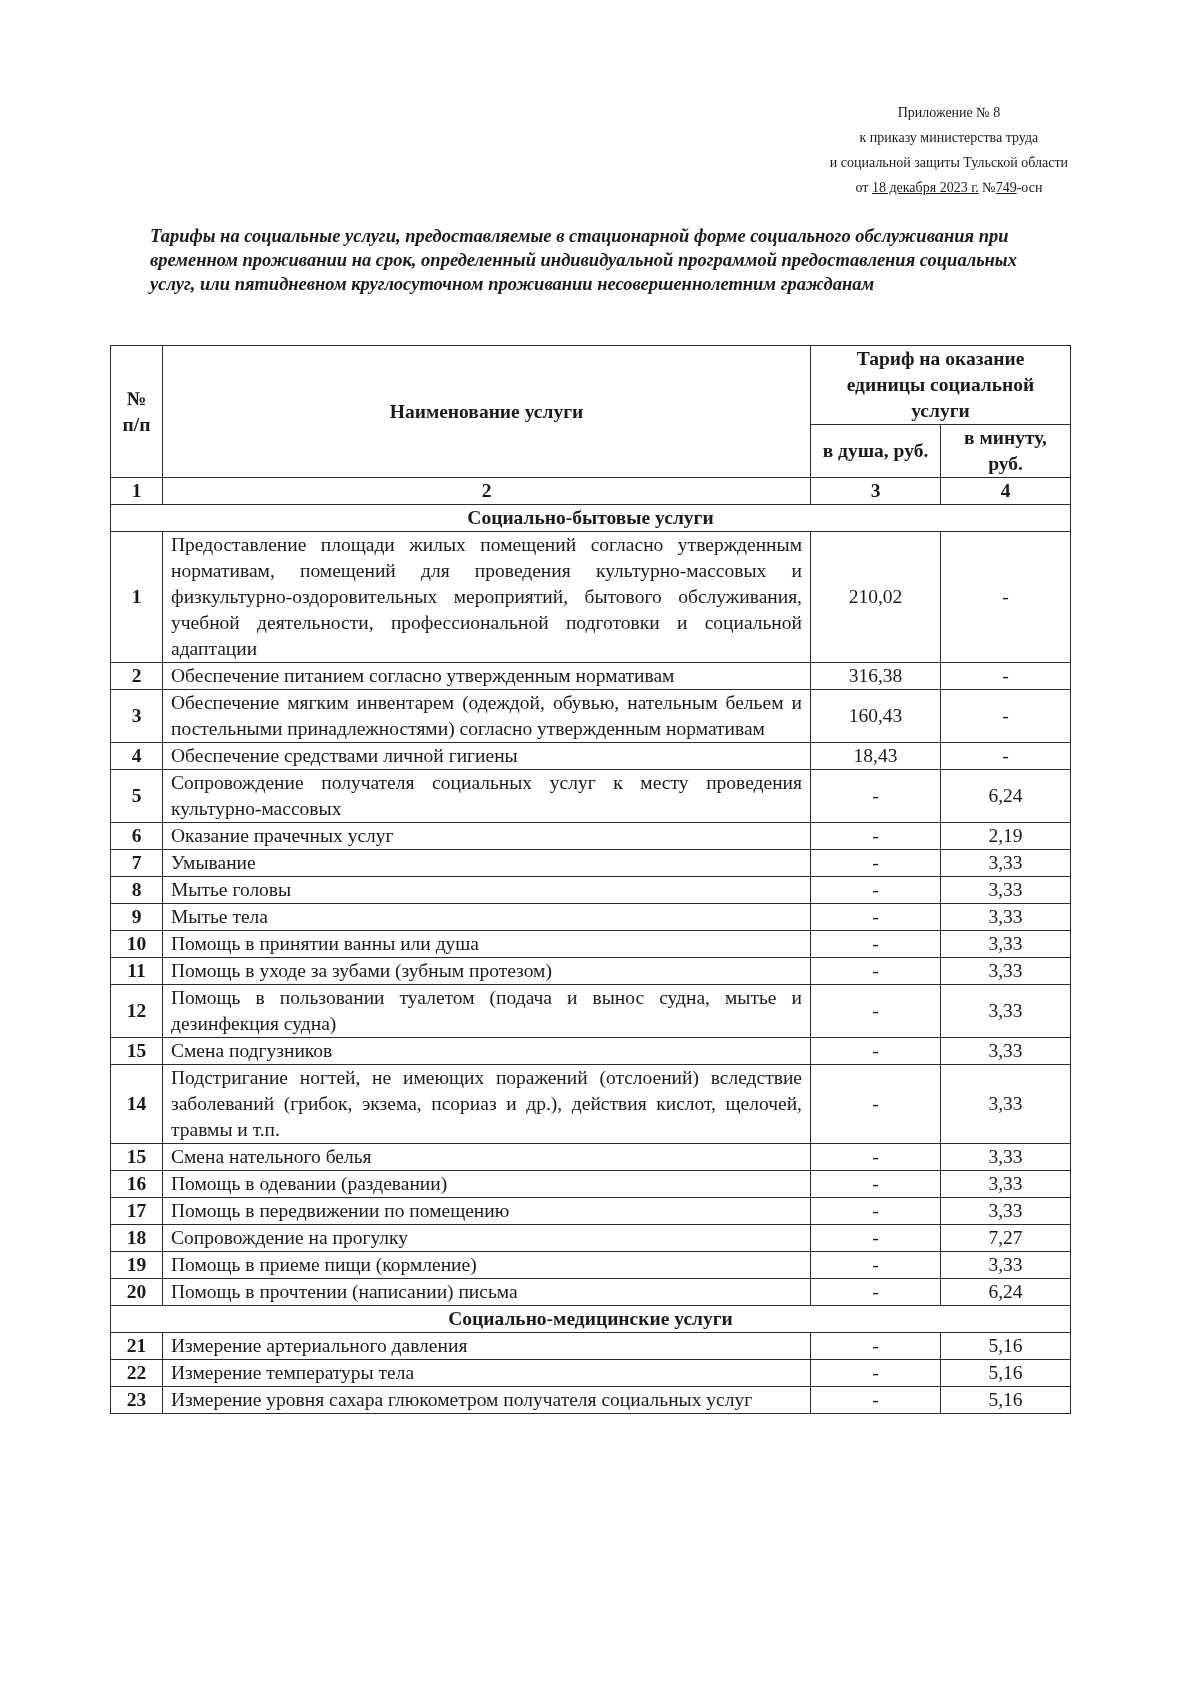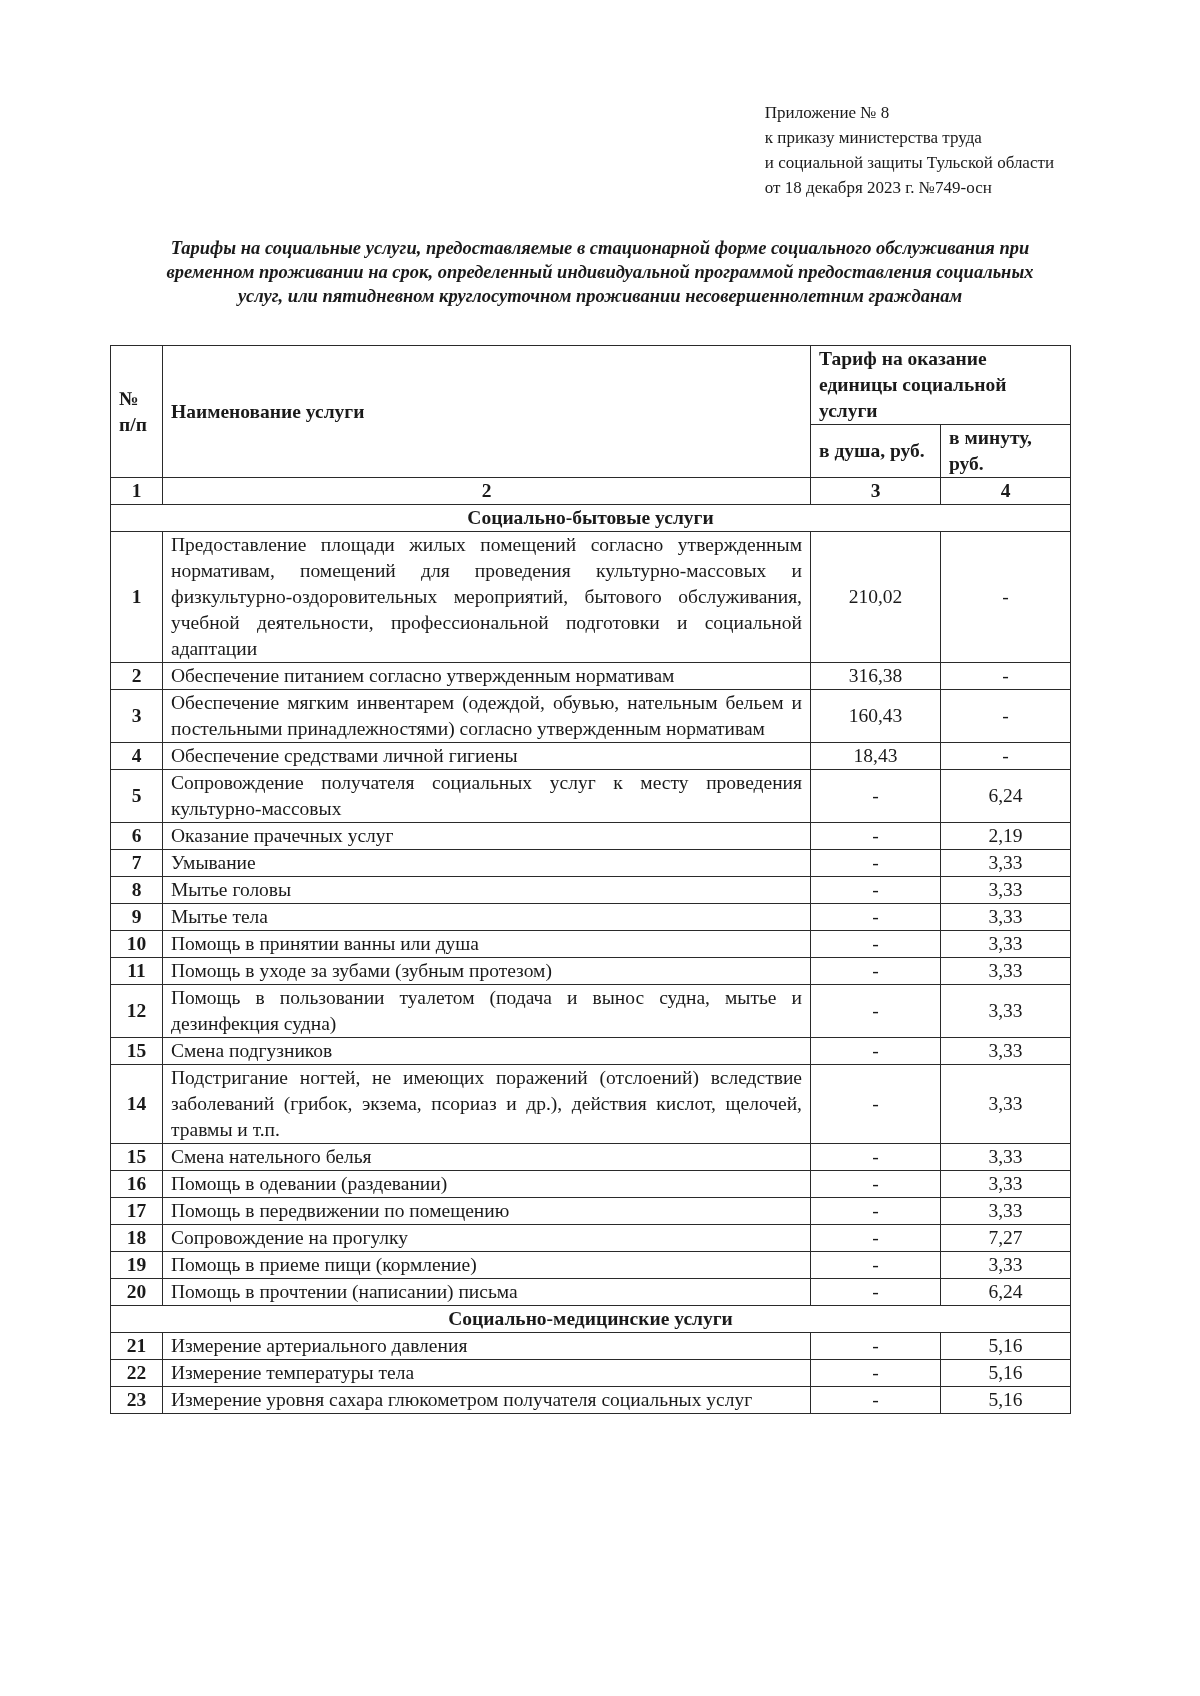--- a/index.html
+++ b/index.html
@@ -2,38 +2,38 @@
 <html><head>
 <meta charset="utf-8">
 <style>
   html, body { margin: 0; padding: 0; background: #ffffff; }
   body {
     width: 1200px; height: 1696px; position: relative; overflow: hidden;
     font-family: "DejaVu Serif", "Liberation Serif", serif;
     color: #1a1a1a;
   }
   .header-block {
-    position: absolute; right: 146px; top: 100px; text-align: left;
-    font-size: 17px; line-height: 25px; font-family: "Liberation Serif", serif;
-  }
-  .header-block .u { }
+    position: absolute; right: 132px; top: 100px; text-align: center;
+    font-size: 14px; line-height: 25px; font-family: "Liberation Serif", serif;
+  }
+  .header-block .u { text-decoration: underline; }
   .title-block {
-    position: absolute; left: 150px; width: 900px; top: 236px;
-    text-align: center; font-style: italic; font-weight: bold;
+    position: absolute; left: 150px; width: 900px; top: 224px;
+    text-align: left; font-style: italic; font-weight: bold;
     font-size: 18.5px; line-height: 24px; font-family: "Liberation Serif", serif;
   }
   table.tariffs {
     position: absolute; left: 110px; top: 345px; width: 960px;
     border-collapse: collapse; table-layout: fixed;
     font-family: "Liberation Serif", serif; font-size: 19.5px; line-height: 26px;
   }
   table.tariffs td, table.tariffs th {
     border: 1.4px solid #2a2a2a; padding: 0 8px; vertical-align: middle;
   }
-  table.tariffs th { font-weight: bold; text-align: left; line-height: 26px; }
+  table.tariffs th { font-weight: bold; text-align: center; line-height: 26px; }
   col.c1 { width: 52px; } col.c2 { width: 648px; } col.c3 { width: 130px; } col.c4 { width: 130px; }
   td.num { text-align: center; font-weight: bold; padding: 0; }
   td.name { text-align: justify; text-align-last: left; padding: 1px 10px; }
   td.val { text-align: center; }
   tr.idx td { text-align: center; font-weight: bold; height: 24px; }
   tr.section td { text-align: center; font-weight: bold; height: 26px; margin-left: 11px; }
   .hdr-main { height: 72px; }
 </style>
 </head>
 <body>

